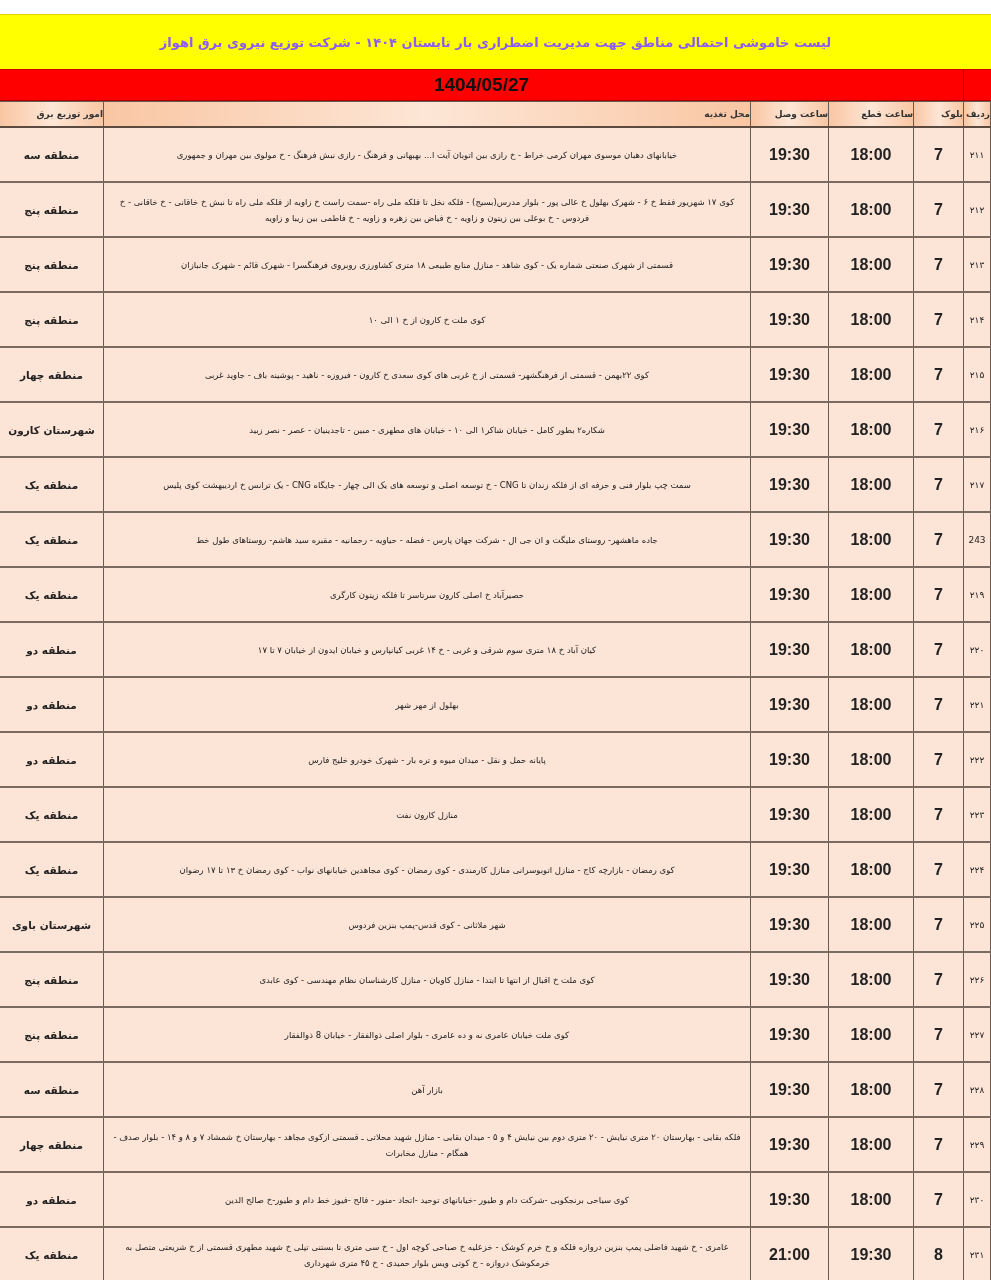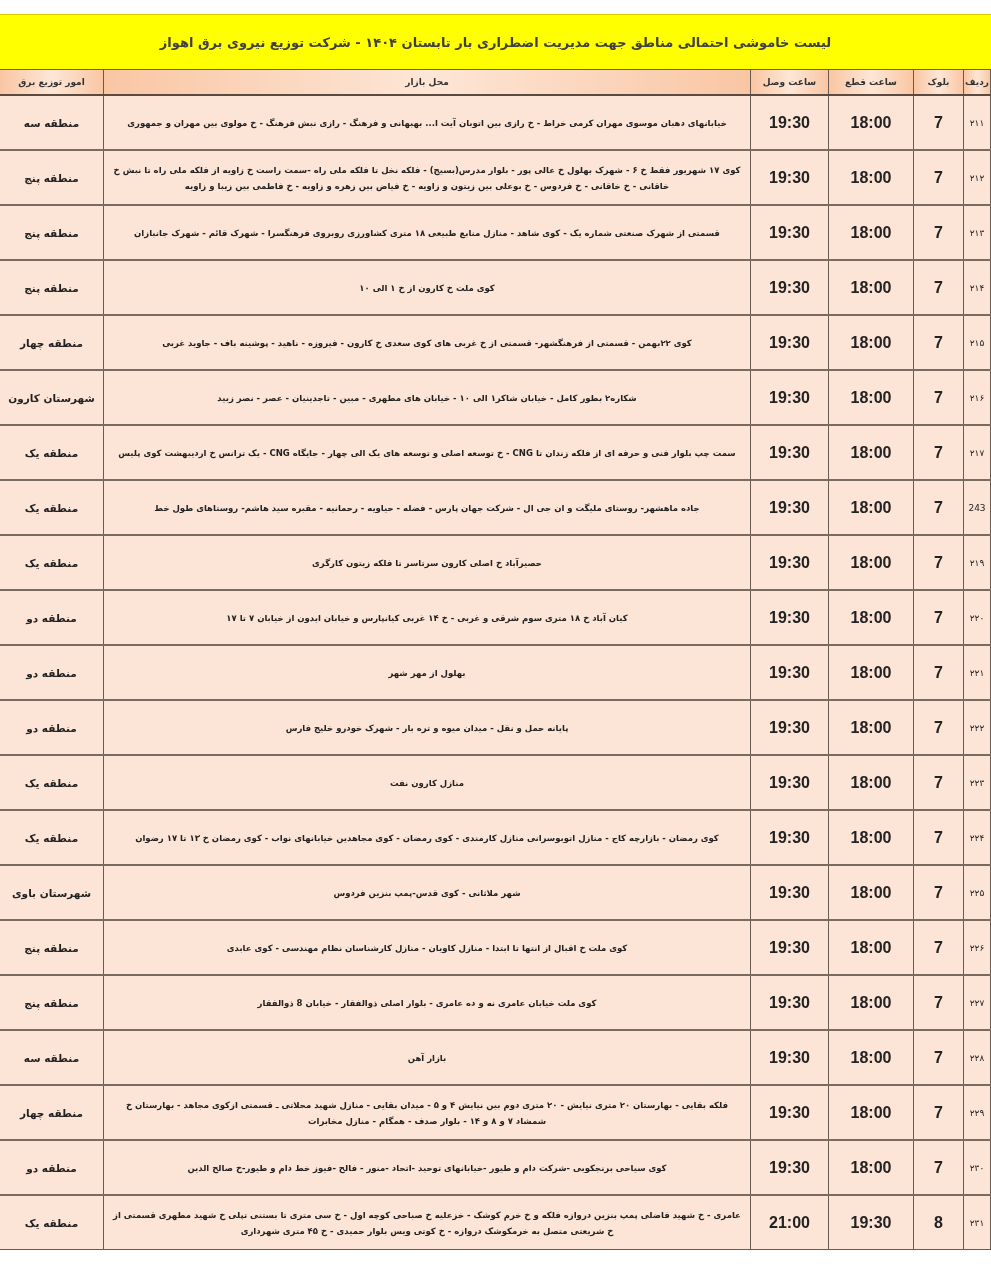--- a/index.html
+++ b/index.html
@@ -4,67 +4,71 @@
 <style>
   html, body { margin: 0; padding: 0; }
   body {
     width: 991px; height: 1280px; background: #ffffff; overflow: hidden;
     font-family: "DejaVu Sans", sans-serif; position: relative;
   }
   .page { position: absolute; left: 0; top: 14px; width: 991px; direction: rtl; }
   .title-bar {
     height: 54px; background: #ffff00; border-top: 1px solid #e0d000;
     display: flex; align-items: center; justify-content: center;
-    font-weight: bold; font-size: 13px; color: #404040;
+    font-weight: bold; font-size: 13px; color: #8b5cf6;
   }
   .date-bar {
     height: 30px; background: #ff0000; display: flex; border-top: 1px solid #c00; border-bottom: 1px solid #a00;
   }
   .date-bar .corner { width: 27px; border-left: 1px solid #900; }
   .date-bar .date {
     flex: 1; text-align: center; font-family: "Liberation Sans", sans-serif;
     font-weight: bold; font-size: 19px; line-height: 30px; color: #111; direction: ltr;
   }
   table { border-collapse: collapse; width: 991px; table-layout: fixed; direction: rtl; }
   th {
     height: 24px; font-size: 9px; font-weight: bold; color: #333;
     background: linear-gradient(to right, #f9c6a3, #fde6d6 50%, #f9c6a3);
-    border: 1px solid #6b5a50; border-bottom: 2px solid #5a4a40; padding: 0;
+    border: 1px solid #6b5a50; border-bottom: 2px solid #5a4a40; padding: 0; text-align: right;
   }
   td {
     background: #fce4d6; border: 1px solid #6b5a50; border-top: 2px solid #7a6a60;
     height: 53px; text-align: center; vertical-align: middle; padding: 0 6px;
     color: #222;
   }
   td.rownum { font-size: 9px; font-weight: normal; padding: 0; }
   td.num { font-family: "Liberation Sans", sans-serif; font-size: 16px; font-weight: bold; padding: 0; }
-  td.loc { font-size: 8.5px; font-weight: bold; line-height: 16px; }
+  td.loc { font-size: 8.5px; font-weight: normal; line-height: 16px; }
   td.area { font-size: 10.5px; font-weight: bold; padding: 0 2px; margin-top: 6px; }
 </style>
 </head>
 <body>
 
 <div class="page">
   <div class="title-bar">لیست خاموشی احتمالی مناطق جهت مدیریت اضطراری بار تابستان ۱۴۰۴ - شرکت توزیع نیروی برق اهواز</div>
+  <div class="date-bar">
+    <div class="corner"></div>
+    <div class="date">1404/05/27</div>
+  </div>
   <table>
     <colgroup>
       <col style="width:27px">
       <col style="width:50px">
       <col style="width:85px">
       <col style="width:78px">
       <col style="width:647px">
       <col style="width:104px">
     </colgroup>
     <thead>
       <tr>
         <th>ردیف</th>
         <th>بلوک</th>
         <th>ساعت قطع</th>
         <th>ساعت وصل</th>
-        <th>محل بازار</th>
+        <th>محل تغذیه</th>
         <th>امور توزیع برق</th>
       </tr>
     </thead>
     <tbody id="rows">
         <tr>
           <td class="rownum">۲۱۱</td>
           <td class="num">7</td>
           <td class="num">18:00</td>
           <td class="num">19:30</td>
           <td class="loc">خیابانهای دهبان موسوی مهران کرمی خراط - خ رازی بین اتوبان آیت ا... بهبهانی و فرهنگ - رازی نبش فرهنگ - خ مولوی بین مهران و جمهوری</td>

